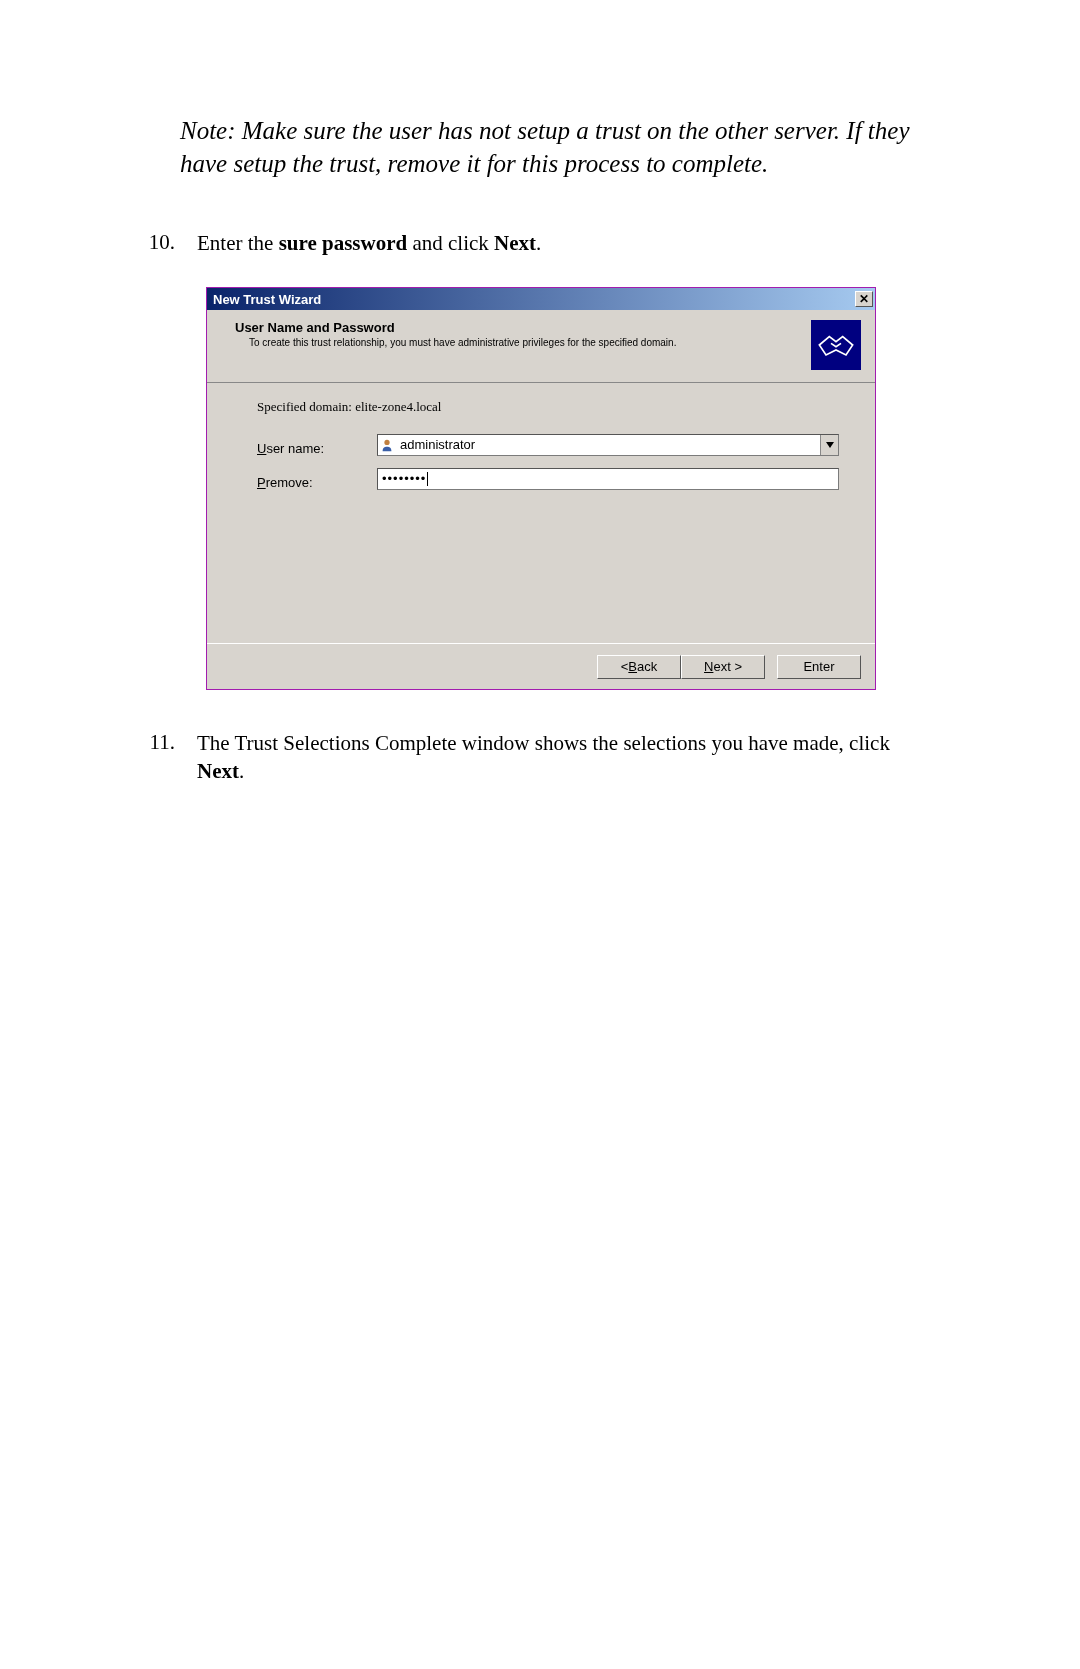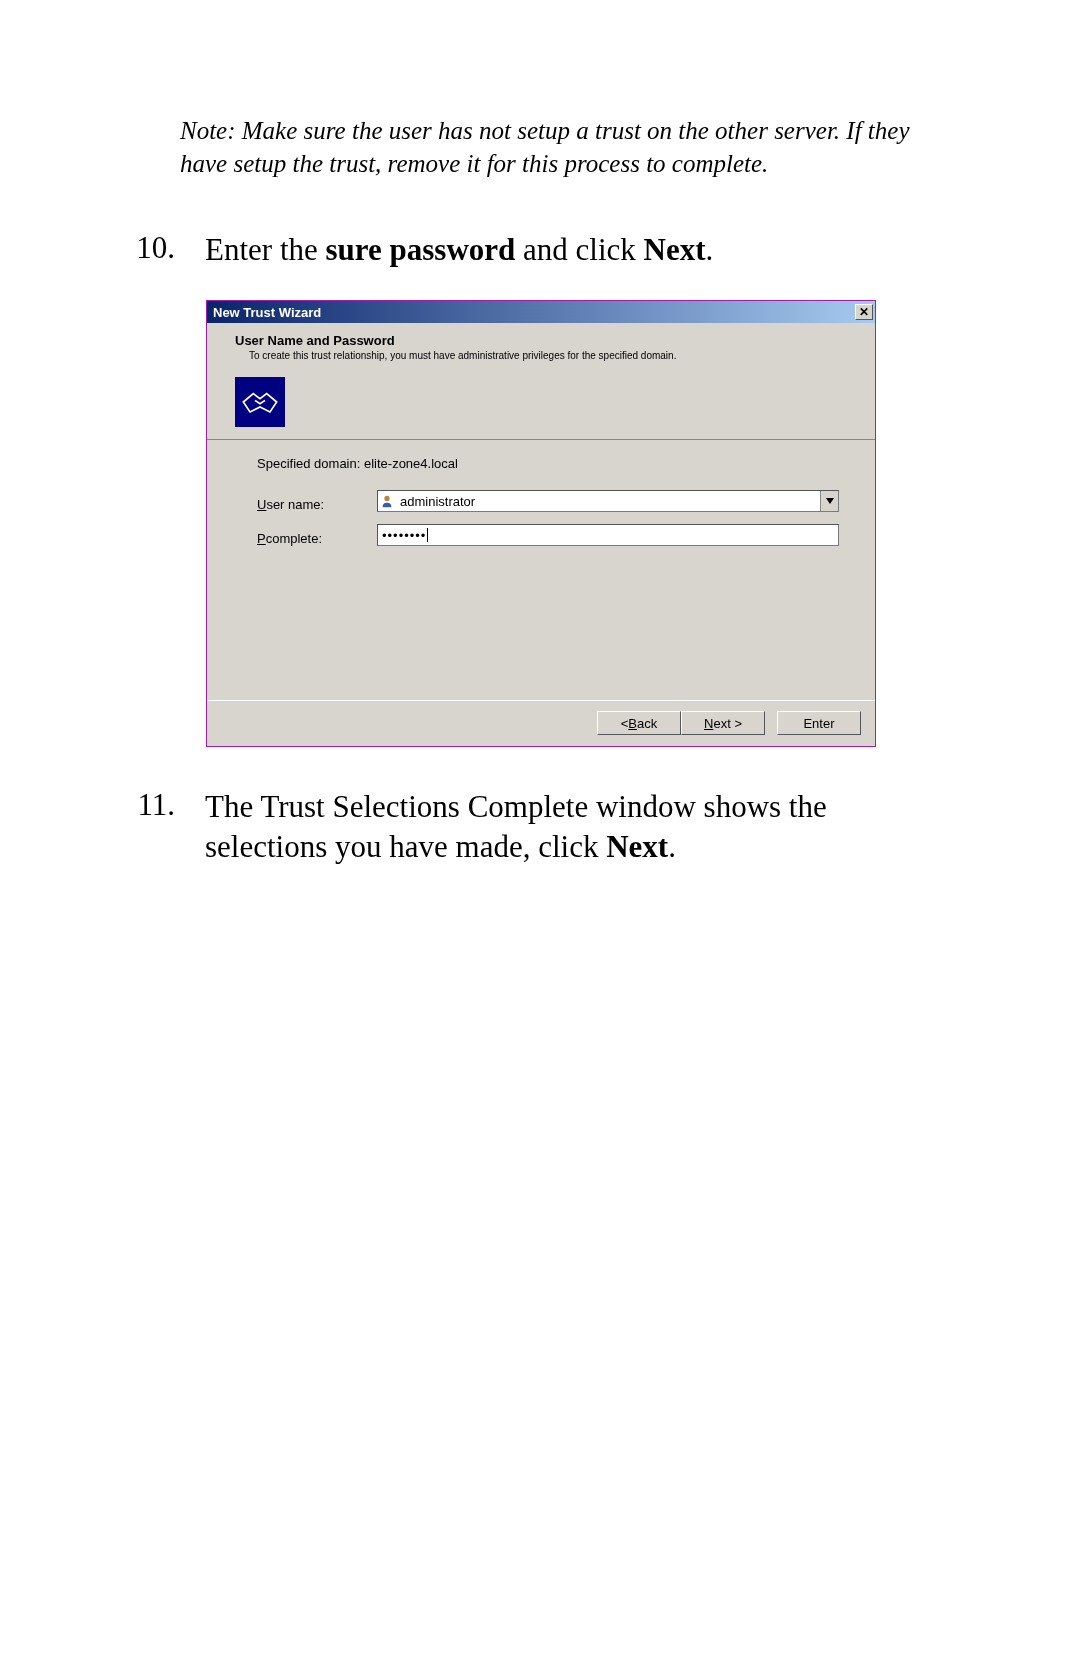--- a/index.html
+++ b/index.html
@@ -1,41 +1,41 @@
 <!DOCTYPE html>
 <html><head>
 <meta charset="utf-8">
 <style>
   * { box-sizing: border-box; margin: 0; padding: 0; }
   html, body { width: 1080px; height: 1669px; background: #ffffff; font-family: "Times New Roman", Times, serif; color: #000; }
   .page { width: 1071px; height: 1669px; position: relative; padding: 115px 130px 60px 130px; }
 
   .note { font-style: italic; font-size: 25px; line-height: 1.3; margin: 0 0 50px 50px; }
 
-  .step-row { display: flex; gap: 30px; font-size: 31px; margin-bottom: 30px; margin-top: 30px; }
+  .step-row { display: flex; gap: 22px; font-size: 21px; margin-bottom: 30px; margin-top: 30px; }
   .step-num { width: 45px; text-align: right; }
   .step-body { flex: 1; line-height: 1.3; }
   .step-body b { font-weight: bold; }
 
   
   .shot { width: 670px; margin: 0 0 40px 76px; border: 1px solid #a21caf; background: #d8d4ce; font-family: Tahoma, Arial, sans-serif; font-size: 13px; color: #000; }
 
   .titlebar { height: 22px; background: linear-gradient(to right, #0a246a, #a6caf0); color: #fff; display: flex; align-items: center; padding: 0 2px 0 6px; font-weight: bold; font-size: 13px; justify-content: space-between; }
   .titlebar-text { flex: 1; }
   .close-btn { width: 18px; height: 16px; background: #d8d4ce; border: 1px solid #fff; border-right-color: #555; border-bottom-color: #555; color: #000; display: flex; align-items: center; justify-content: center; font-weight: bold; font-size: 12px; line-height: 1; }
 
-  .wiz-header { background: #d8d4ce; padding: 10px 14px 12px 28px; border-bottom: 1px solid #888; display: flex; gap: 14px; align-items: flex-start; flex-direction: column; }
+  .wiz-header { background: #d8d4ce; padding: 10px 14px 12px 28px; border-bottom: 1px solid #888; display: flex; gap: 14px; align-items: flex-start; }
   .wiz-header-text { flex: 1; }
   .wiz-header-title { font-weight: bold; font-size: 13px; margin-bottom: 2px; }
   .wiz-header-sub { font-size: 10px; padding-left: 14px; line-height: 1.25; }
   .wiz-icon { width: 50px; height: 50px; background: #000080; display: flex; align-items: center; justify-content: center; flex-shrink: 0; }
   .wiz-icon svg { width: 40px; height: 36px; }
 
   .wiz-body { background: #d8d4ce; padding: 16px 36px 8px 50px; min-height: 260px; }
-  .wiz-body p { margin-bottom: 18px; line-height: 1.25; }
+  .wiz-body p { margin-bottom: 18px; line-height: 1.25; font-family: Liberation Serif, serif; }
 
   .form-row { display: flex; align-items: flex-end; margin-bottom: 12px; }
   .form-label { width: 120px; }
   .form-label .ul { text-decoration: underline; }
 
   .combo { flex: 1; display: flex; height: 22px; background: #fff; border: 1px solid #7b7b7b; border-top-color: #555; border-left-color: #555; }
   .combo-icon { width: 18px; display: flex; align-items: center; justify-content: center; }
   .combo-icon svg { width: 14px; height: 14px; }
   .combo-text { flex: 1; display: flex; align-items: center; padding-left: 4px; }
   .combo-drop { width: 18px; background: #d8d4ce; border-left: 1px solid #888; display: flex; align-items: center; justify-content: center; }
@@ -103,21 +103,21 @@
           <span class="combo-text">administrator</span>
           <span class="combo-drop">
             <svg viewBox="0 0 8 6">
                 <path d="M0 0 L8 0 L4 6 Z" fill="#000"></path>
               </svg>
           </span>
         </div>
       </div>
 
       <div class="form-row">
-        <div class="form-label"><span class="ul">P</span><span>complete:</span></div>
+        <div class="form-label"><span class="ul">P</span><span>remove:</span></div>
         <div class="textbox">
           <span>••••••••</span>
             <span class="caret"></span>
         </div>
       </div>
     </div>
 
     <div class="wiz-footer">
       <div class="btn-group">
         <div class="btn">

